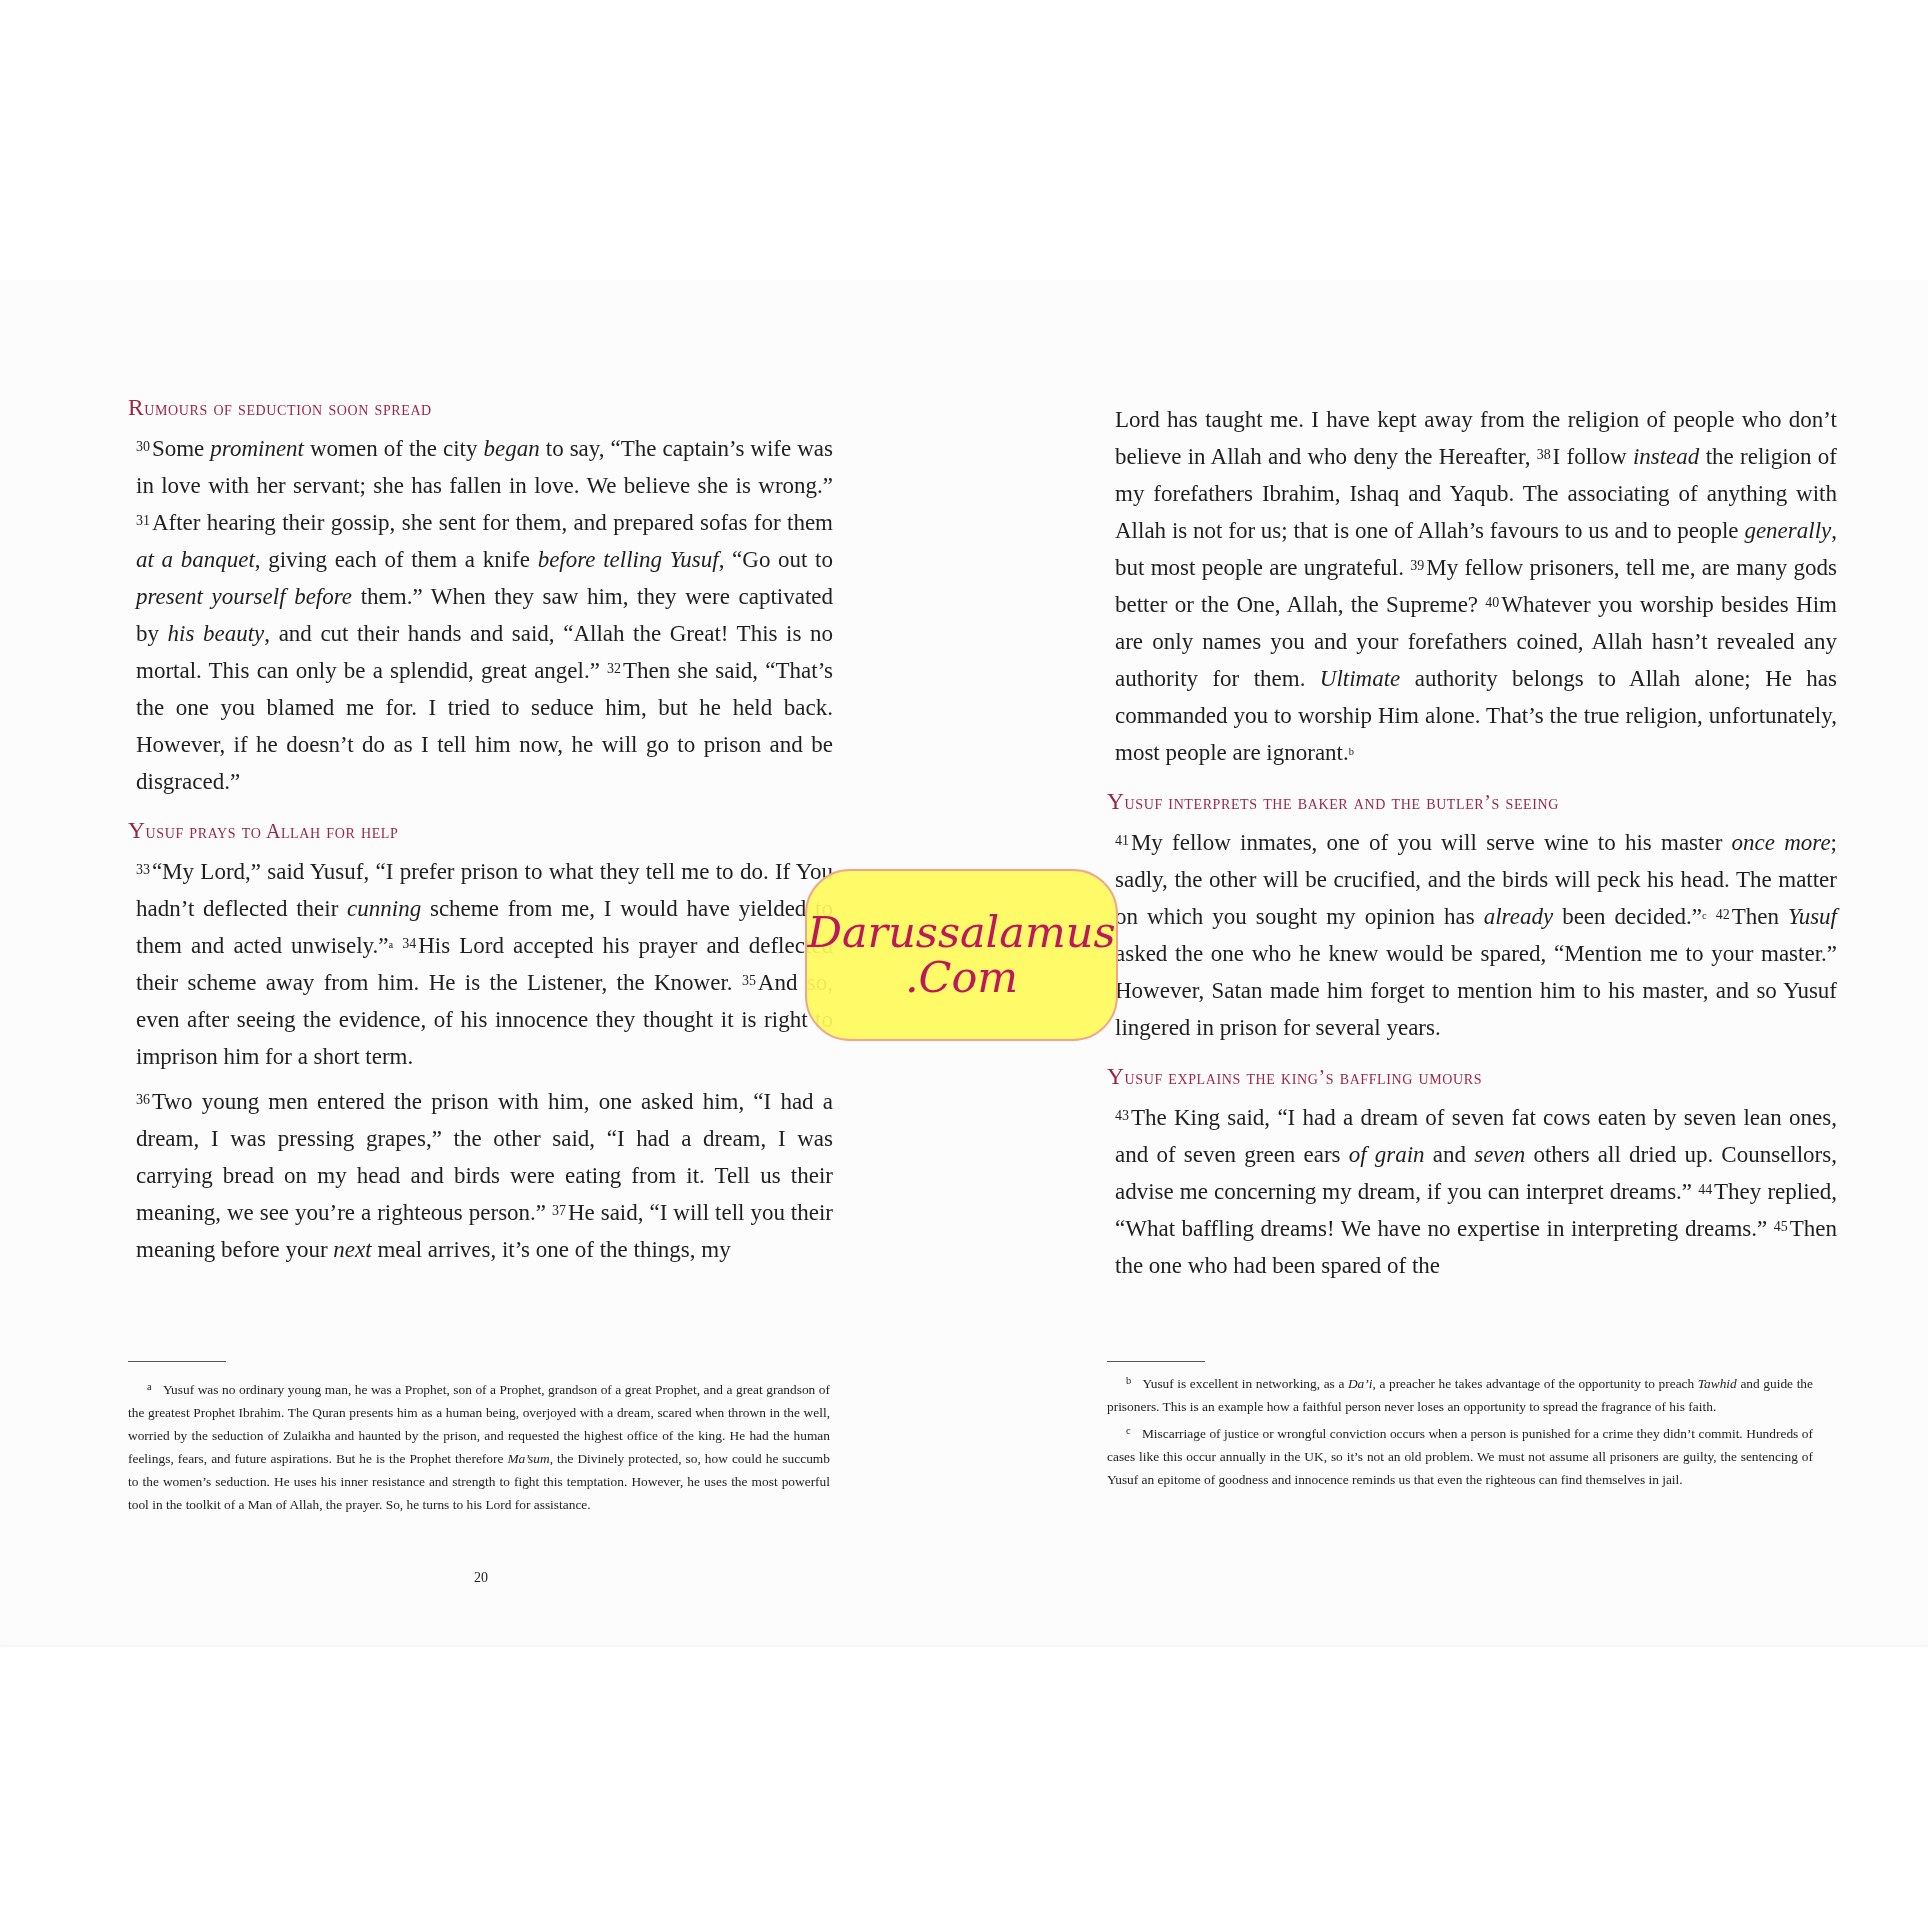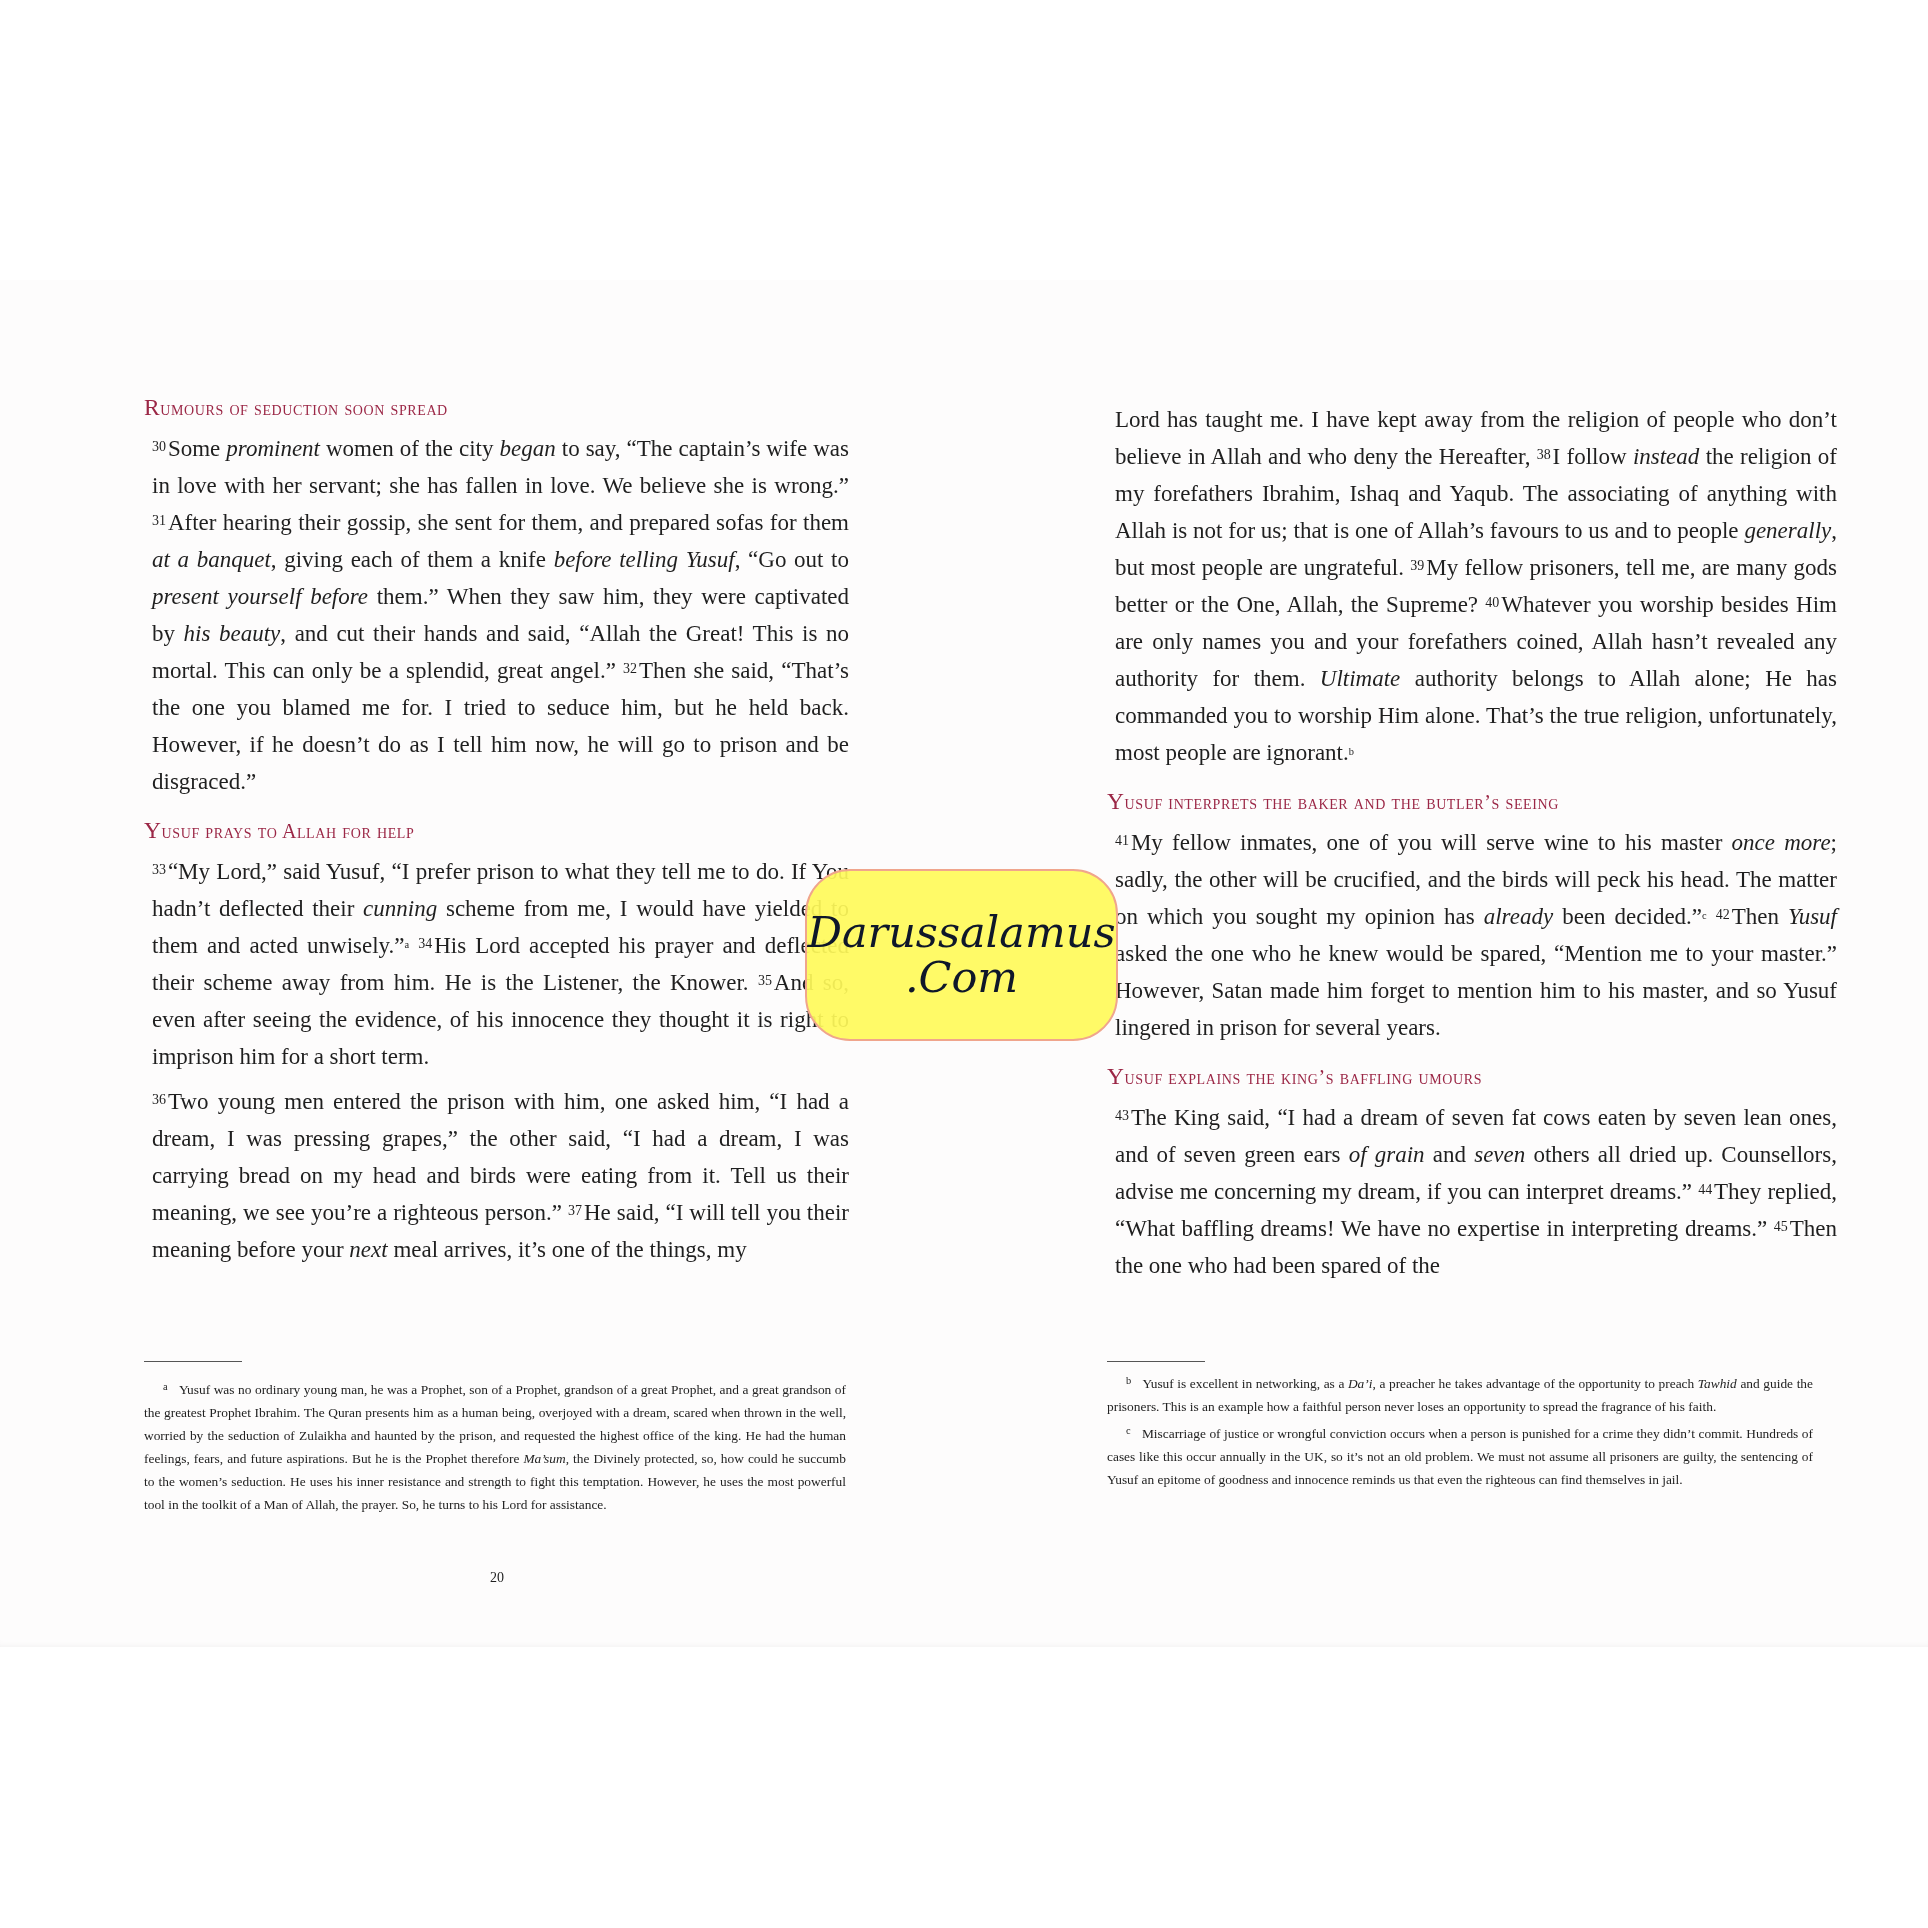--- a/index.html
+++ b/index.html
@@ -6,21 +6,21 @@
   body {
     width:1928px; height:1928px; background:#ffffff; position:relative; overflow:hidden;
     font-family:"Liberation Serif", "DejaVu Serif", serif; color:#1f1f1f;
   }
   .spread {
     position:absolute; left:0; top:280px; width:1928px; height:1367px;
     background:#fdfcfc;
     box-shadow: inset 0 -5.6px 7.5px -5.6px rgba(0,0,0,0.06);
   }
   .page { position:absolute; top:0; height:1367px; }
-  .page.left  { left:16px; width:964px; }
+  .page.left  { left:0; width:964px; }
   .page.right { left:964px; width:964px; }
   .col { position:absolute; top:113px; }
   .left .col  { left:128px; width:713px; }
   .right .col { left:143px; width:738px; }
   .section-heading {
     color:#9b2746; font-size:20px; letter-spacing:0.6px; font-variant:small-caps;
     line-height:28px; margin:0 0 3.8px 0; font-weight:normal;
   }
   .section-heading.spaced { margin-top:16px; }
   .section-heading .cap { font-size:23.5px; }
@@ -37,21 +37,21 @@
   .footnotes { position:absolute; font-size:13.4px; line-height:23px; text-align:justify; color:#222; }
   .left .footnotes  { left:128px; width:702px; top:1098px; }
   .footnote { margin:0 0 3.8px 0; }
   .fn-mark { display:inline-block; font-size:10.4px; vertical-align:top; position:relative; top:-2.8px; margin-left:19px; margin-right:11.3px; }
   .page-number { position:absolute; top:1290px; font-size:14px; }
   .left .page-number  { left:474px; }
   .watermark {
     position:absolute; left:805px; top:869px; width:309px; height:168px;
     background:rgba(255,250,90,0.92); border:2.8px solid #f0a58c; border-radius:45px;
     display:flex; flex-direction:column; align-items:center; justify-content:center;
-    color:#0f172a; font-style:italic; font-family:"DejaVu Serif", serif;
+    color:#be185d; font-style:italic; font-family:"DejaVu Serif", serif;
     font-size:43px; line-height:45px; text-align:center;
   }
   .watermark span { display:block; }
 </style>
 </head>
 <body>
 
 <div class="spread">
 
   <div class="page left">

